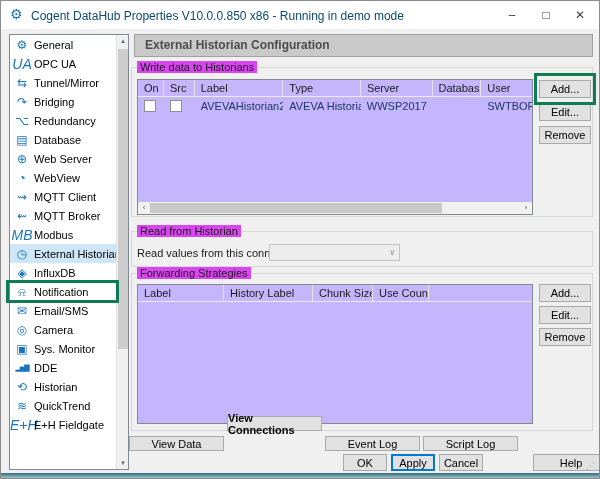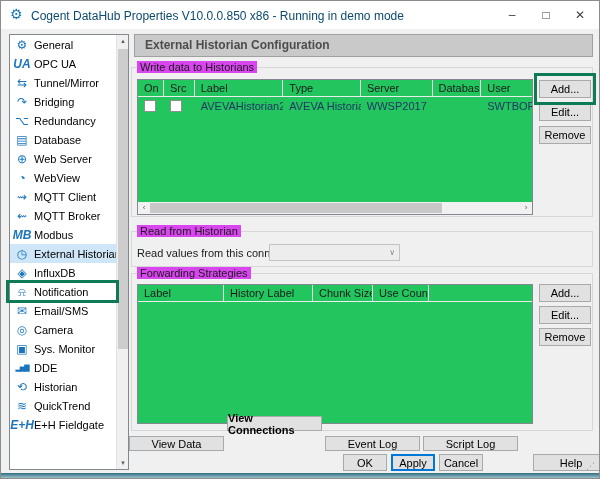--- a/index.html
+++ b/index.html
@@ -11,21 +11,21 @@
   .app-icon { position:absolute; left:9px; top:6px; color:#1a75bc; font-size:14px; line-height:14px; }
   .title-text { position:absolute; left:30px; top:8px; font-size:12px; color:#0c4a6e; white-space:nowrap; }
   .win-btns { position:absolute; right:2px; top:0; height:28px; display:flex; }
   .win-btn { width:34px; height:28px; display:flex; align-items:center; justify-content:center; color:#404040; font-size:12px; cursor:default; }
 
   
   .sidebar { position:absolute; left:8px; top:33px; width:120px; height:436px; background:#ffffff; border:1px solid #828790; }
   .sb-item { position:relative; height:19px; display:flex; align-items:center; width:106px; }
   .sb-item.selected { background:#cfe6f8; }
   .sb-icon { width:24px; text-align:center; color:#1a75bc; font-size:12px; flex:0 0 24px; }
-  .sb-icon.txt { font-size:12px; font-weight:bold; font-style:italic; letter-spacing:0; }
+  .sb-icon.txt { font-size:14px; font-weight:normal; font-style:italic; letter-spacing:0; }
   .sb-icon.bars { font-size:7px; letter-spacing:-1px; }
   .sb-label { font-size:11px; color:#000; white-space:nowrap; }
   .sb-scroll { position:absolute; right:0; top:0; width:12px; height:434px; background:#f0f0f0; border-left:1px solid #e2e2e2; }
   .sb-arrow { position:absolute; left:0; width:12px; text-align:center; font-size:7px; color:#606060; }
   .sb-arrow.up { top:2px; }
   .sb-arrow.down { bottom:2px; }
   .sb-thumb { position:absolute; left:1px; top:14px; width:10px; height:300px; background:#cdcdcd; }
 
   
   .hl-box { position:absolute; border:3px solid #0f7b54; background:transparent; z-index:40; }
@@ -36,21 +36,21 @@
   .main-header { position:absolute; left:133px; top:33px; width:459px; height:23px; background:#c9c9c9; border:1px solid #a0a0a0; font-size:12px; font-weight:bold; color:#4d4d4d; line-height:21px; padding-left:10px; }
 
   
   .groupbox { position:absolute; border:1px solid #d7d7d7; }
   .gb-label { position:absolute; top:-7px; left:5px; background:#d946ef; padding:0 3px; font-size:11px; color:#1a1a1a; white-space:nowrap; }
   .gb-write { left:130px; top:66px; width:462px; height:150px; }
   .gb-read { left:130px; top:230px; width:462px; height:36px; }
   .gb-fwd { left:130px; top:272px; width:462px; height:158px; }
 
   
-  .listview { position:absolute; background:#22c55e; border:1px solid #828790; overflow:hidden; }
+  .listview { position:absolute; background:#c4b5fd; border:1px solid #828790; overflow:hidden; }
   .lv-write { left:136px; top:78px; width:396px; height:136px; }
   .lv-fwd { left:136px; top:283px; width:396px; height:140px; }
   .lv-header { display:flex; height:17px; border-bottom:1px solid #ececec; }
   .lv-hcell { font-size:11px; color:#1c1c1c; padding:2px 0 0 6px; border-right:1px solid #e4e4e4; overflow:hidden; white-space:nowrap; }
   .lv-row { display:flex; height:18px; align-items:center; }
   .lv-cell { font-size:11px; color:#1f3864; padding-left:6px; overflow:hidden; white-space:nowrap; }
   .checkbox { width:12px; height:12px; border:1px solid #8f8f8f; background:#fff; margin-left:6px; }
 
   
   .hscroll { position:absolute; left:137px; top:201px; width:394px; height:12px; background:#f1f1f1; }

